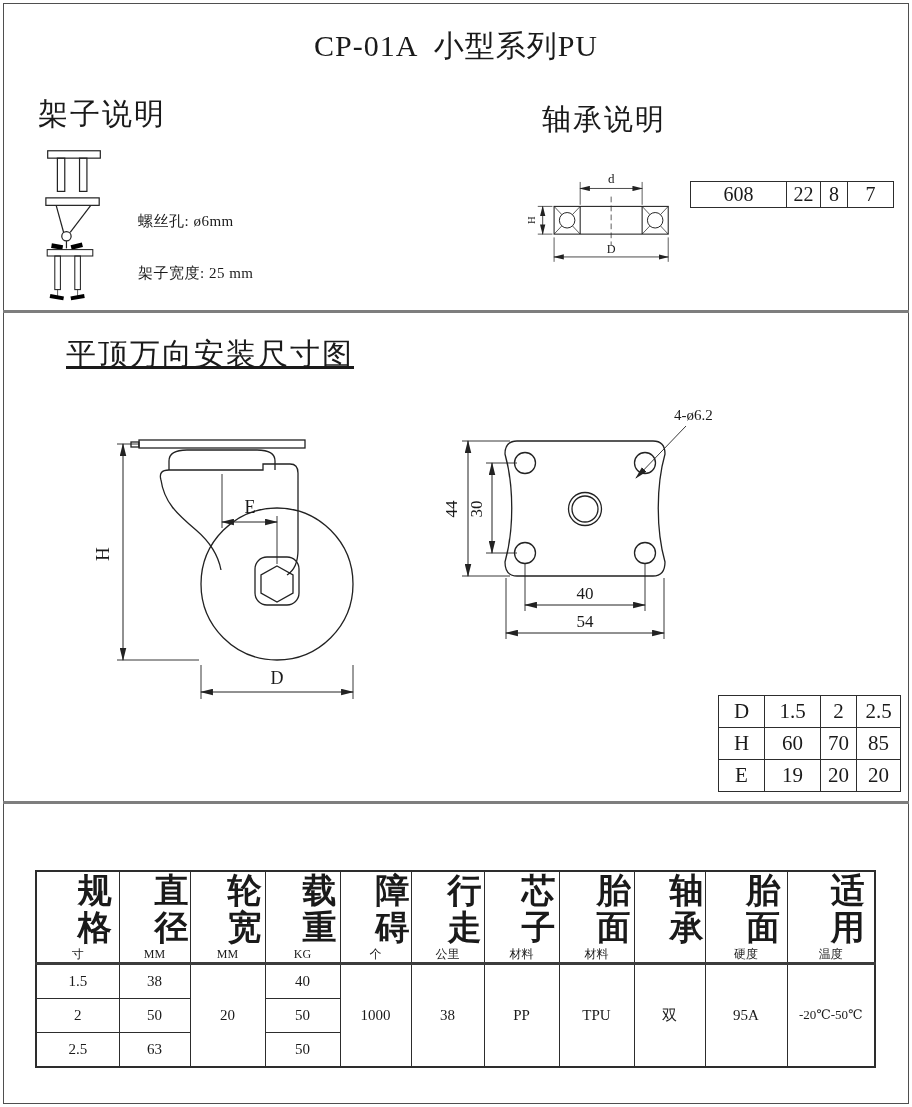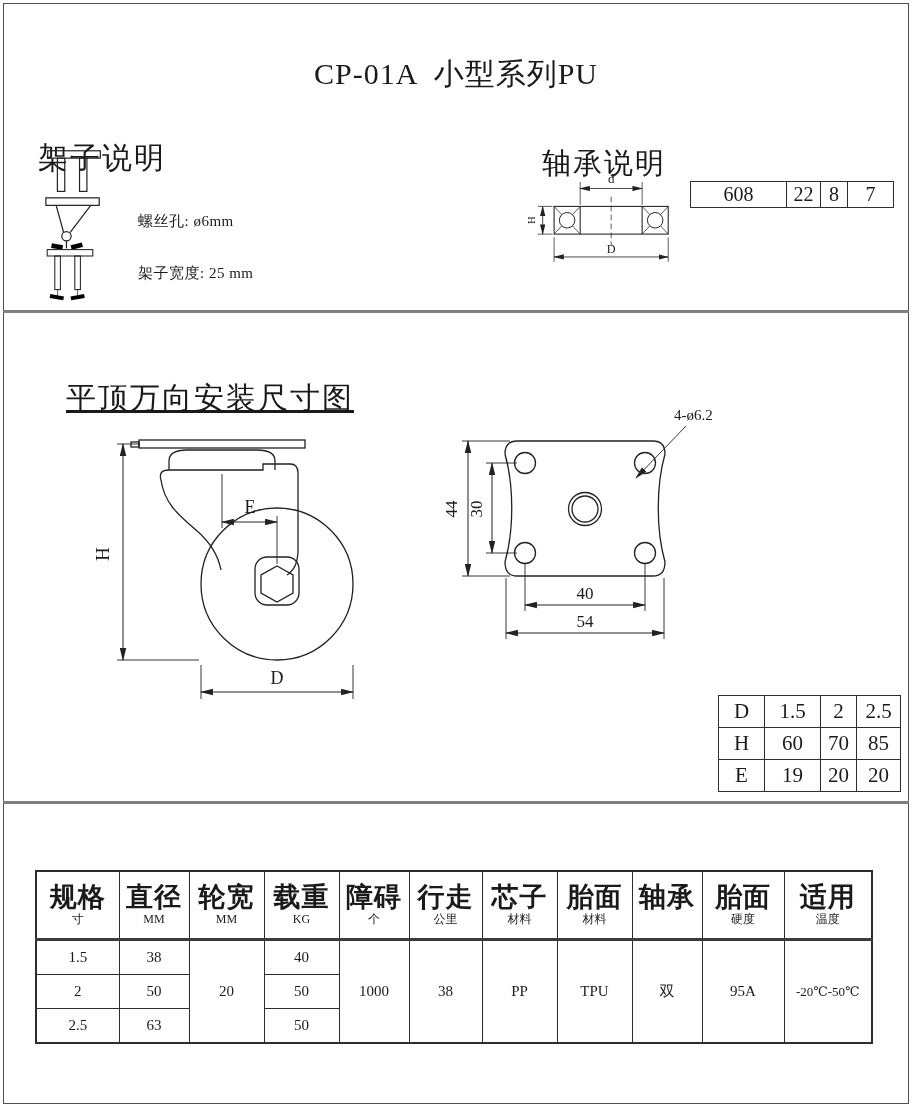--- a/index.html
+++ b/index.html
@@ -3,23 +3,23 @@
 <meta charset="utf-8">
 <style>
   html,body{margin:0;padding:0;background:#fff;}
   #page{
     position:relative;width:912px;height:1107px;background:#fff;
     font-family:"Liberation Serif","DejaVu Serif",serif;color:#1a1a1a;overflow:hidden;
   }
   .page-border{position:absolute;left:3px;top:3px;right:3px;bottom:3px;border:1.5px solid #4f4f4f;pointer-events:none;}
   .hdiv{position:absolute;left:3px;right:3px;height:3px;background:#7e7e7e;}
   .abs{position:absolute;}
-  .pre{white-space:pre;margin-top:28px;}
+  .pre{white-space:pre;}
   #title{position:absolute;left:0;top:26px;width:100%;text-align:center;font-size:30px;letter-spacing:1px;}
-  .sec-heading{position:absolute;font-size:30px;letter-spacing:2px;margin-top:44px;}
+  .sec-heading{position:absolute;font-size:30px;letter-spacing:2px;}
   .item-text{position:absolute;font-size:15px;letter-spacing:0.5px;}
   svg text{fill:#1a1a1a;font-family:"Liberation Serif","DejaVu Serif",serif;}
   svg .ln{stroke:#222;stroke-width:1.3;fill:none;}
   svg .thin{stroke:#222;stroke-width:0.9;fill:none;}
   svg .dim{stroke:#222;stroke-width:1;fill:none;}
   svg .dash{stroke:#222;stroke-width:0.9;stroke-dasharray:7 4;fill:none;}
   svg .fat{stroke:#000;stroke-width:5;fill:none;}
 
   
   #bearing-table{position:absolute;left:690px;top:181px;border-collapse:collapse;table-layout:fixed;}
@@ -29,21 +29,21 @@
   #bearing-table .val{font-size:20px;margin-top:8px;}
 
   
   #dhe-table{position:absolute;left:718px;top:695px;border-collapse:collapse;table-layout:fixed;}
   #dhe-table td{border:1.6px solid #2d2d2d;text-align:center;font-size:21px;height:31px;padding:0;}
 
   
   #report-table{position:absolute;left:35px;top:870px;border-collapse:collapse;table-layout:fixed;border:2.5px solid #2d2d2d;}
   #report-table th,#report-table td{border:1.5px solid #2d2d2d;padding:0;text-align:center;}
   #report-table th{height:66px;border-bottom:3px solid #3c3c3c;font-weight:bold;}
-  #report-table th .main{font-size:27px;letter-spacing:1px;line-height:1.1;}
+  #report-table th .main{font-size:34px;letter-spacing:1px;line-height:1.1;padding-left:35px;}
   #report-table th .sub{font-size:12px;font-weight:normal;min-height:15px;line-height:15px;}
   #report-table td{height:33px;font-size:15px;}
   #report-table td.temp{font-size:13px;}
 </style>
 </head>
 <body>
 
 <div id="page">
   <div class="page-border"></div>
   <div class="hdiv" style="top:310px;"></div>

